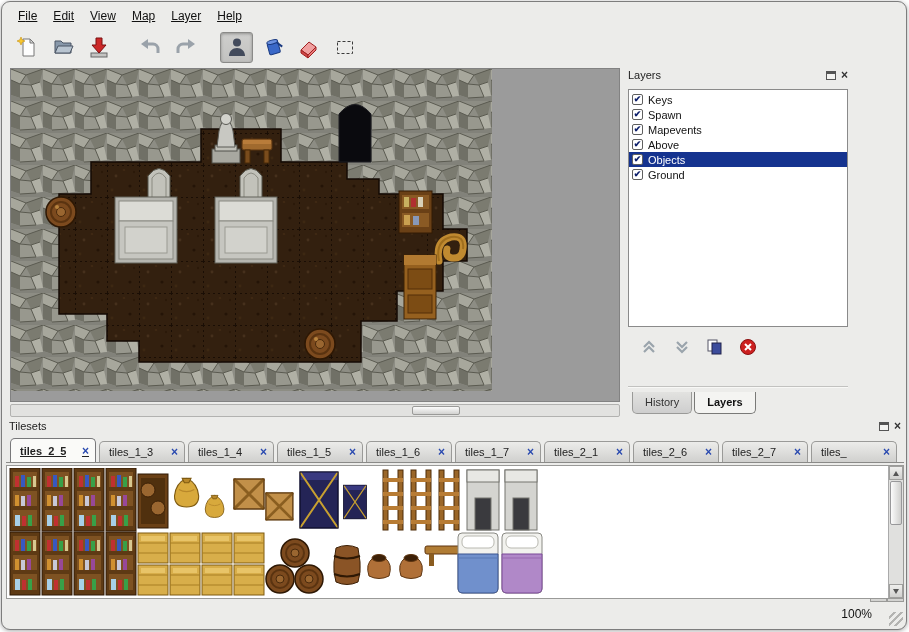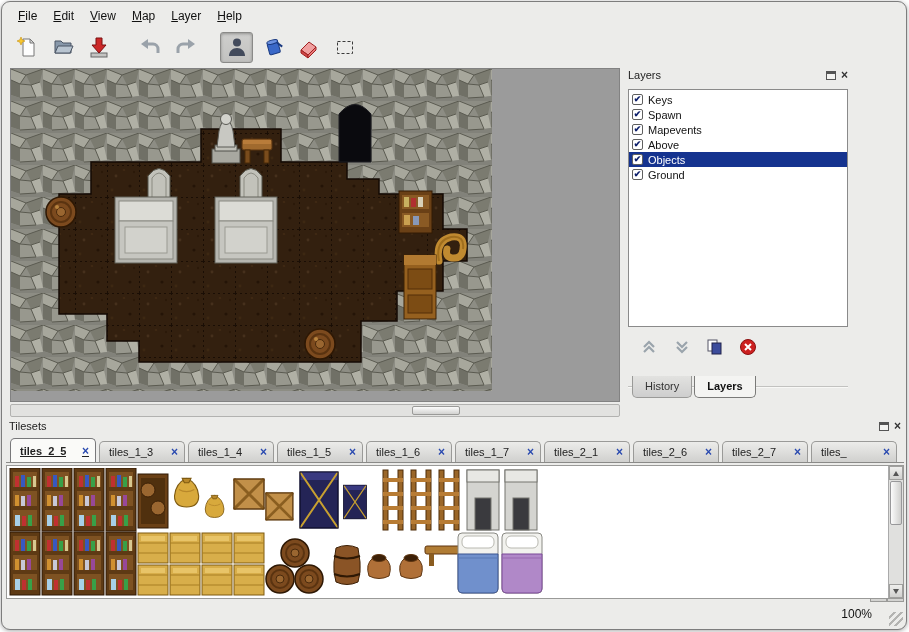--- a/index.html
+++ b/index.html
@@ -4,21 +4,21 @@
 <style>
   * { box-sizing: border-box; margin: 0; padding: 0; }
   html,body { width:909px; height:632px; background:#ffffff; font-family:"Liberation Sans",sans-serif; }
   .window {
     position:absolute; left:1px; top:1px; width:906px; height:629px;
     background:#ececea; border:1px solid #7d7d7d; border-radius:9px;
     overflow:hidden; box-shadow:0 1px 5px rgba(0,0,0,.35);
   }
   
   .menubar { position:absolute; top:3px; left:8px; right:8px; height:22px; display:flex; align-items:center; font-size:12px; color:#111; }
-  .menu-item { display:inline-block; padding:3px 8px; border-radius:3px; }
+  .menu-item { display:inline-block; padding:3px 8px; border-radius:3px;text-decoration:underline; }
   .menu-item::first-letter { text-decoration:underline; }
   
   .toolbar { position:absolute; top:27px; left:8px; right:8px; height:36px; display:flex; align-items:center; gap:3px; }
   .tb-btn { width:33px; height:31px; display:flex; align-items:center; justify-content:center; border:1px solid transparent; border-radius:3px; background:transparent; }
   .tb-btn.active { background:linear-gradient(#cfcfcd,#c2c2c0); border:1px solid #8a8a88; box-shadow:inset 0 1px 3px rgba(0,0,0,.3); }
   .tb-gap { width:12px; }
   
   .map-canvas { position:absolute; left:8px; top:66px; width:610px; height:334px; background:#9b9b9b; border:1px solid #828282; overflow:hidden; }
   .map-canvas svg { position:absolute; left:0; top:0; display:block; }
   .h-scroll { position:absolute; left:8px; top:402px; width:610px; height:13px; background:#e2e2e0; border:1px solid #b2b2b0; border-radius:2px; }
@@ -33,21 +33,21 @@
   .slider { position:relative; flex:1; height:14px; }
   .slider-track { position:absolute; left:0; right:0; top:5px; height:4px; background:#16309a; border:1px solid #0d1f6b; }
   .slider-handle { position:absolute; right:0; top:0; width:16px; height:13px; background:repeating-linear-gradient(90deg,#ececea 0 2px,#bcbcba 2px 3px); border:1px solid #84848a; border-radius:2px; }
   .layers-list { margin-top:7px; height:238px; background:#ffffff; border:1px solid #8a8a8a; overflow:hidden; padding-top:2px; }
   .layer-row { display:flex; align-items:center; height:15px; font-size:11px; color:#111; padding-left:3px; gap:5px; }
   .layer-row.selected { background:#15338f; color:#ffffff; }
   .checkbox { flex:0 0 auto; width:11px; height:11px; background:#ffffff; border:1px solid #5f5f5f; border-radius:2px; font-size:9px; line-height:9px; text-align:center; color:#0d1f6b; font-weight:bold; }
   .layers-toolbar { display:flex; align-items:center; gap:15px; margin-top:9px; padding-left:12px; height:22px; }
   .lt-btn { display:flex; align-items:center; justify-content:center; }
   .panel-groove { position:absolute; left:0; right:0; bottom:26px; height:2px; border-top:1px solid #c2c2c0; border-bottom:1px solid #f8f8f6; }
-  .panel-tabs { position:absolute; bottom:16px; left:4px; display:flex;text-align:right; }
+  .panel-tabs { position:absolute; bottom:0; left:4px; display:flex;text-align:right; }
   .panel-tab { font-size:11px; color:#333; padding:4px 12px 5px; margin-right:2px; background:linear-gradient(#e2e2e0,#cecece); border:1px solid #9a9a98; border-top:none; border-radius:0 0 5px 5px; }
   .panel-tab.active { background:#f4f4f2; border-color:#7a7a78; font-weight:bold; color:#111; }
   
   .tilesets-panel { position:absolute; left:4px; top:417px; width:898px; height:184px; }
   .ts-tabbar { position:relative; margin-top:4px; height:26px; display:flex; align-items:flex-end; padding:0 38px 0 4px; overflow:hidden; border-bottom:1px solid #8a8a88; }
   .ts-tab { flex:0 0 auto; width:86px; height:21px; display:flex; align-items:center; font-size:11px; color:#222; padding:0 6px 0 9px; margin-right:3px; background:linear-gradient(#ececea,#d0d0ce); border:1px solid #9a9a98; border-bottom:none; border-radius:5px 5px 0 0; }
   .ts-tab.active { background:#fafaf8; border-color:#78787a; height:24px; font-weight:bold;text-decoration:underline; }
   .ts-tab-label { overflow:hidden; white-space:nowrap; }
   .tab-close { margin-left:auto; color:#2a4ab0; font-weight:bold; font-size:12px; line-height:10px; }
   .ts-arrows { position:absolute; right:0; bottom:1px; display:flex; }

